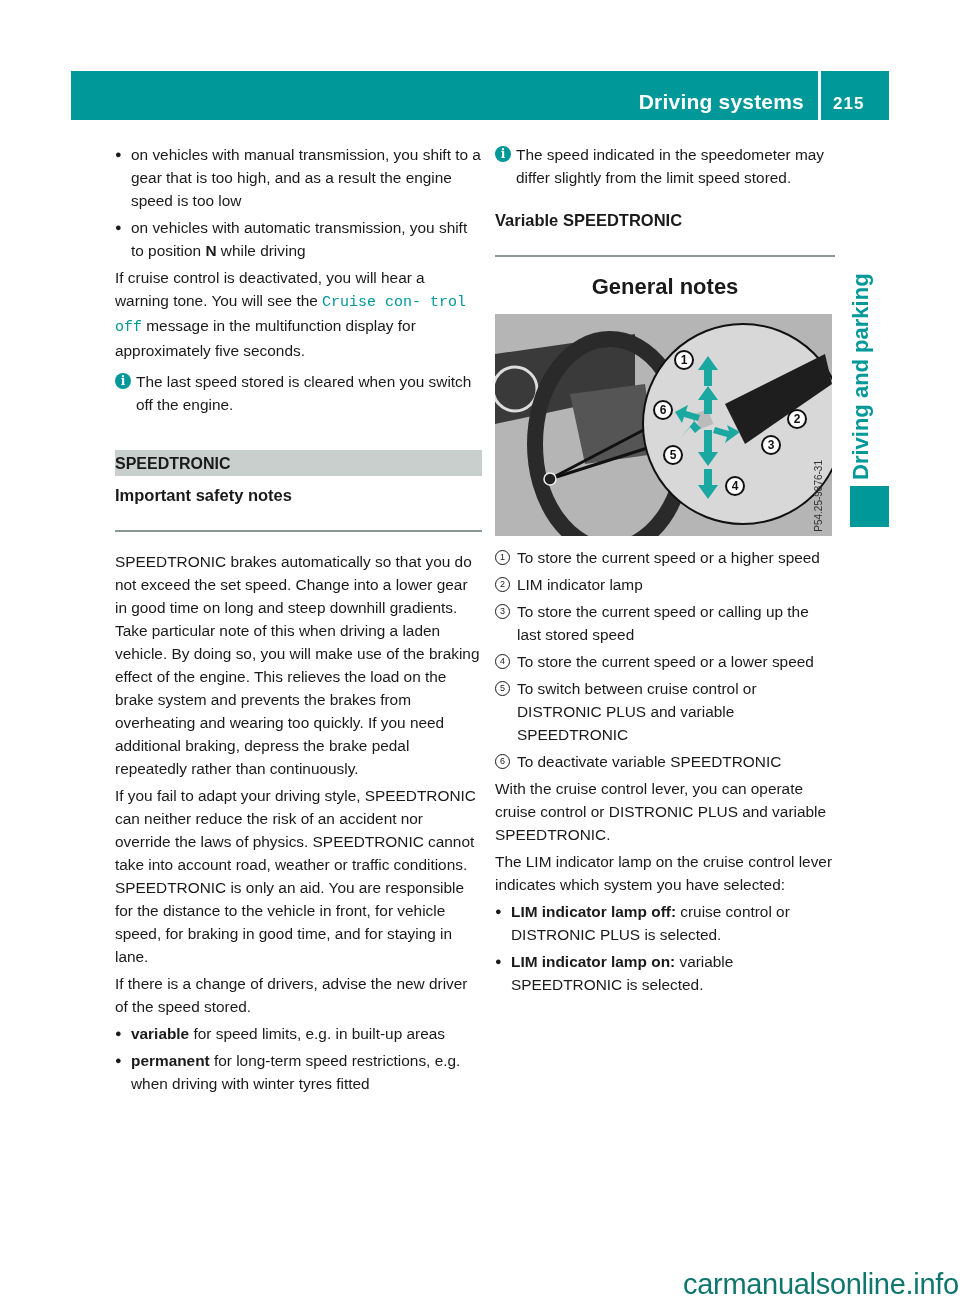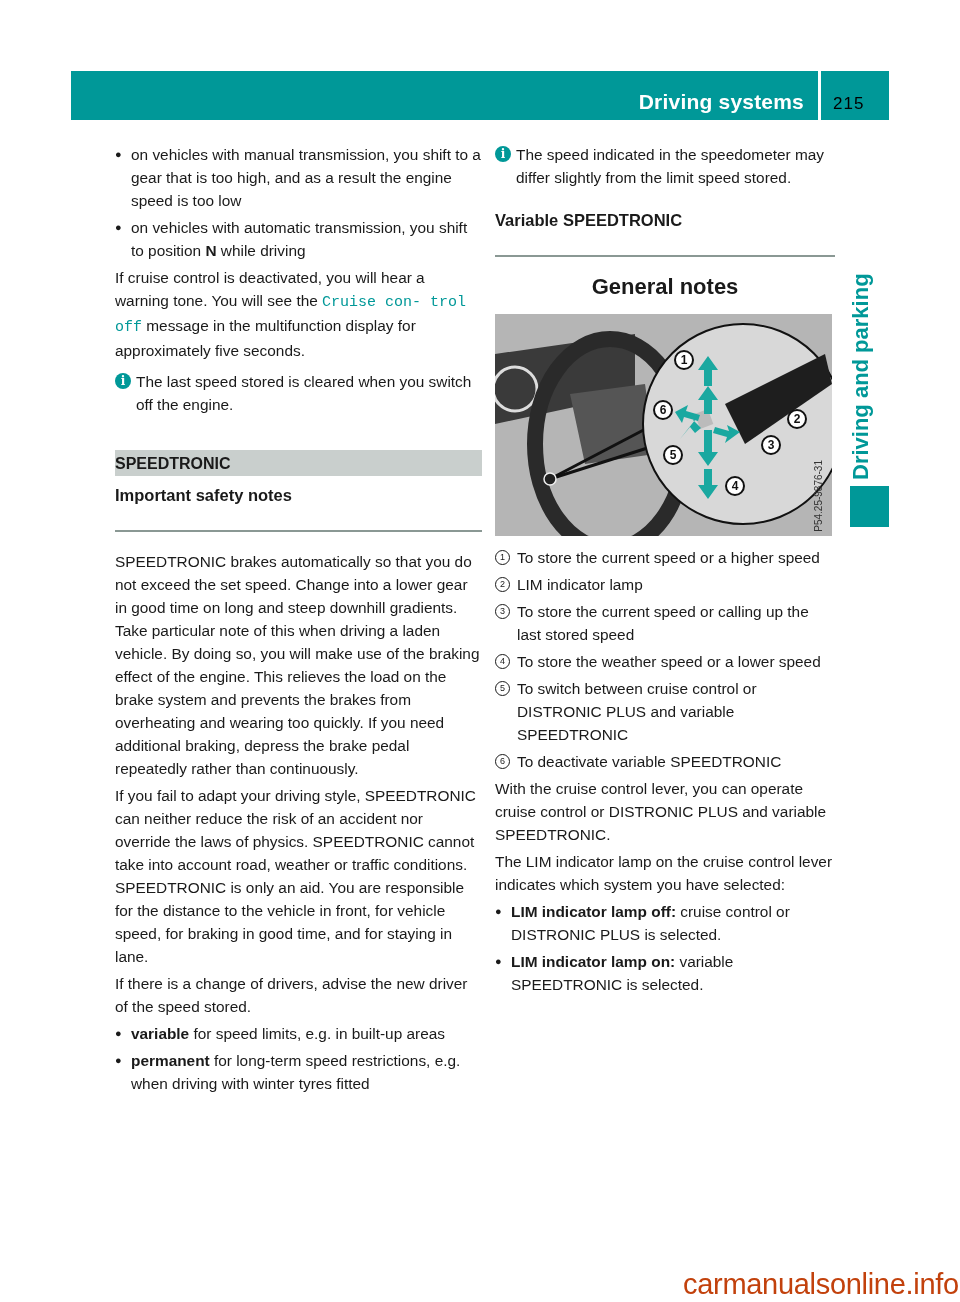--- a/index.html
+++ b/index.html
@@ -3,21 +3,21 @@
 <meta charset="utf-8">
 <style>
   html, body { margin: 0; padding: 0; background: #ffffff; }
   body { width: 960px; height: 1302px; position: relative; overflow: hidden;
          font-family: "Liberation Sans", "DejaVu Sans", sans-serif; color: #1a1a1a; }
 
   
   .header-band { position: absolute; left: 71px; top: 71px; width: 747px; height: 49px; background: #009898; }
   .header-title { position: absolute; right: 14px; bottom: 6px; color: #ffffff; font-weight: bold; font-size: 21px; letter-spacing: 0.2px; }
   .header-page { position: absolute; left: 821px; top: 71px; width: 68px; height: 49px; background: #009898; }
-  .header-page span { position: absolute; left: 12px; bottom: 6px; color: #000000; font-weight: normal; font-size: 17px; letter-spacing: 1px; }
+  .header-page span { position: absolute; left: 12px; bottom: 6px; color: #ffffff; font-weight: bold; font-size: 17px; letter-spacing: 1px; }
 
   
   .side-tab-text { position: absolute; left: 848px; top: 480px; width: 260px; height: 30px; transform-origin: 0 0; transform: rotate(-90deg);
                    color: #009898; font-weight: bold; font-size: 22px; white-space: nowrap; }
   .side-tab-block { position: absolute; left: 850px; top: 486px; width: 39px; height: 41px; background: #009898; }
 
   .col { position: absolute; font-size: 15.4px; line-height: 23px; }
   .col-left { left: 115px; top: 143px; width: 367px; }
   .col-right { left: 495px; top: 143px; width: 340px; }
 
@@ -34,21 +34,21 @@
   .section-band { background: #c9cfcd; height: 26px; margin-top: 34px; font-weight: bold; font-size: 16px; line-height: 27px; }
   .subhead { font-weight: bold; font-size: 16.5px; margin-top: 8px; padding-bottom: 23px; border-bottom: 2px solid #8a9894; margin-bottom: 18px; }
   .subhead-plain { font-weight: bold; font-size: 22px; margin: 10px 0 16px 0; text-align: center; }
 
   .figure { position: relative; width: 337px; height: 222px; background: linear-gradient(180deg,#c8c8c8 0%,#9d9d9d 40%,#7a7a7a 100%); overflow: hidden; margin-bottom: 10px; }
   .figure .label { position: absolute; right: 2px; bottom: 4px; writing-mode: vertical-rl; transform: rotate(180deg); font-size: 10px; color: #333; }
 
   .legend-item { position: relative; padding-left: 22px; margin-bottom: 4px; }
   .legend-num { position: absolute; left: 0; top: 4px; width: 13px; height: 13px; border: 1px solid #1a1a1a; border-radius: 50%; font-size: 9px; line-height: 13px; text-align: center; }
 
-  .watermark { position: absolute; left: 683px; top: 1268px; color: #c2410c; font-size: 29px; letter-spacing: -0.3px; }
+  .watermark { position: absolute; left: 683px; top: 1268px; color: #0f766e; font-size: 29px; letter-spacing: -0.3px; }
 </style>
 </head>
 <body>
 
 <div class="header-band">
   <span class="header-title">Driving systems</span>
 </div>
 <div class="header-page">
   <span>215</span>
 </div>
@@ -145,21 +145,21 @@
   <div class="legend-item">
     <span class="legend-num">2</span>
     <span>LIM indicator lamp</span>
   </div>
   <div class="legend-item">
     <span class="legend-num">3</span>
     <span>To store the current speed or calling up the last stored speed</span>
   </div>
   <div class="legend-item">
     <span class="legend-num">4</span>
-    <span>To store the weather speed or a lower speed</span>
+    <span>To store the current speed or a lower speed</span>
   </div>
   <div class="legend-item">
     <span class="legend-num">5</span>
     <span>To switch between cruise control or DISTRONIC PLUS and variable SPEEDTRONIC</span>
   </div>
   <div class="legend-item">
     <span class="legend-num">6</span>
     <span>To deactivate variable SPEEDTRONIC</span>
   </div>
 

